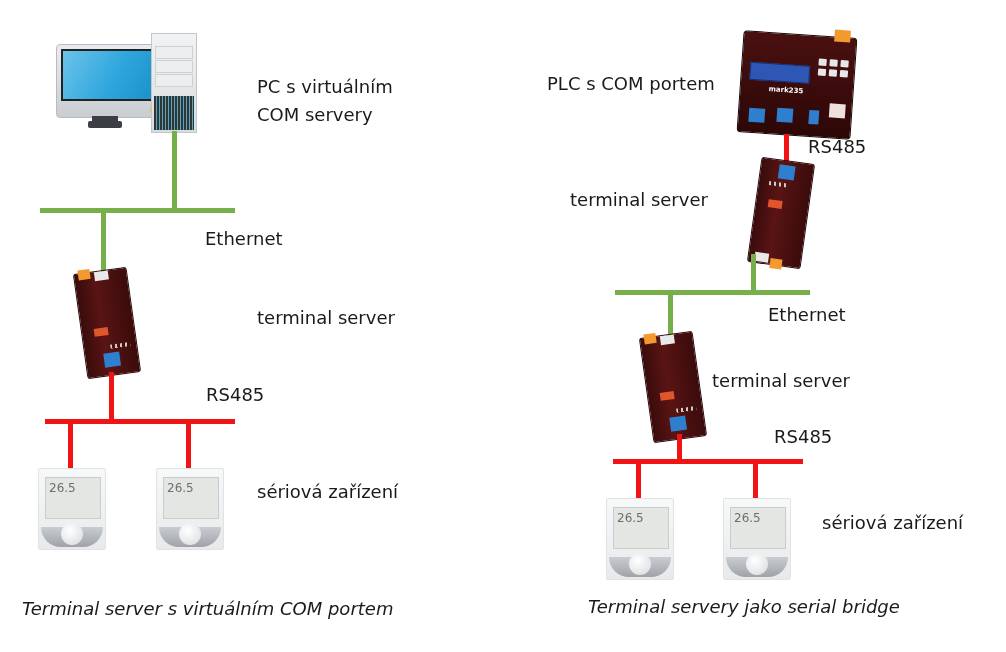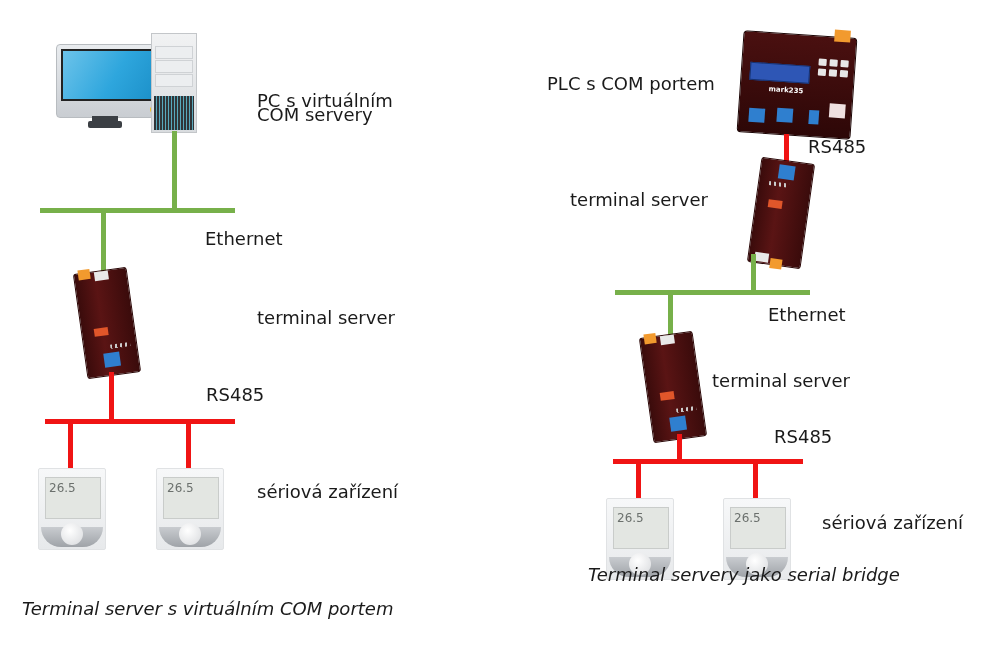--- a/index.html
+++ b/index.html
@@ -60,21 +60,21 @@
     </div>
     <div class="pc-stand" style="left:92px; top:116px; width:26px; height:5px;"></div>
     <div class="pc-stand" style="left:88px; top:121px; width:34px; height:7px; border-radius:2px;"></div>
     <div class="pc-tower" style="left:151px; top:33px; width:44px; height:98px;">
       <div class="pc-bay" style="top:12px;"></div>
       <div class="pc-bay" style="top:26px;"></div>
       <div class="pc-bay" style="top:40px;"></div>
       <div class="pc-grill"></div>
     </div>
   </div>
-  <div class="label" style="left:257px; top:88px;text-align:center;">PC s virtuálním</div>
+  <div class="label" style="left:257px; top:74px;text-align:center;">PC s virtuálním</div>
   <div class="label" style="left:257px; top:102px;">COM servery</div>
 
   <div class="line eth" style="left: 172px; top: 131px; width: 5px; height: 80px; background: rgb(119, 176, 74);"></div>
   <div class="line eth" style="left: 40px; top: 208px; width: 195px; height: 5px; background: rgb(119, 176, 74);"></div>
   <div class="line eth" style="left: 101px; top: 210px; width: 5px; height: 62px; background: rgb(119, 176, 74);"></div>
   <div class="label" style="left:205px; top:226px;">Ethernet</div>
 
   <div class="ts" style="left:80px; top:270px;">
     <div class="orange" style="left:4px; top:-4px;"></div>
     <div class="rj" style="left:20px; top:0px;"></div>
@@ -165,14 +165,14 @@
       <div class="knob"></div>
   </div>
   <div class="thermo" style="left:723px; top:498px;">
     <div class="disp"></div>
     <div class="temp">26.5</div>
     <div class="knob-base"></div>
       <div class="knob"></div>
   </div>
   <div class="label" style="left:822px; top:510px;">sériová zařízení</div>
 
-  <div class="caption" style="left:588px; top:564px;font-style:italic;">Terminal servery jako serial bridge</div>
+  <div class="caption" style="left:588px; top:596px;font-style:italic;">Terminal servery jako serial bridge</div>
 </div>
 
 </body></html>

